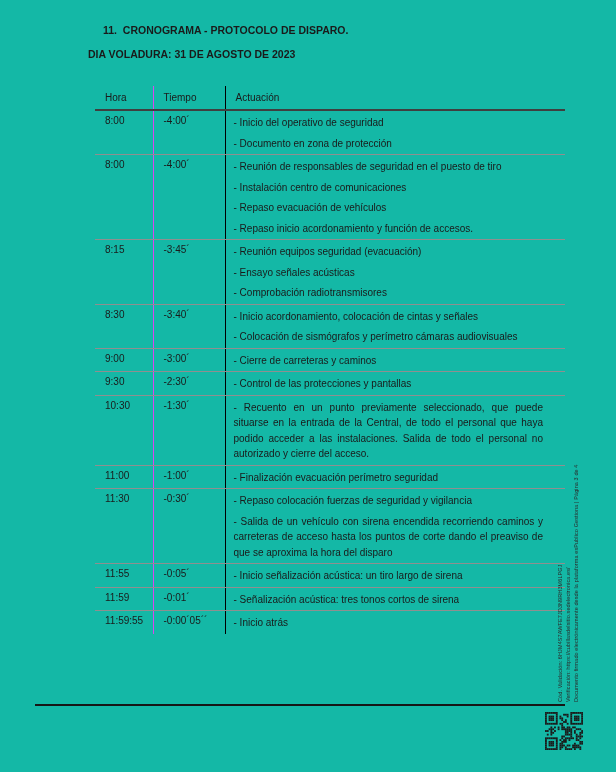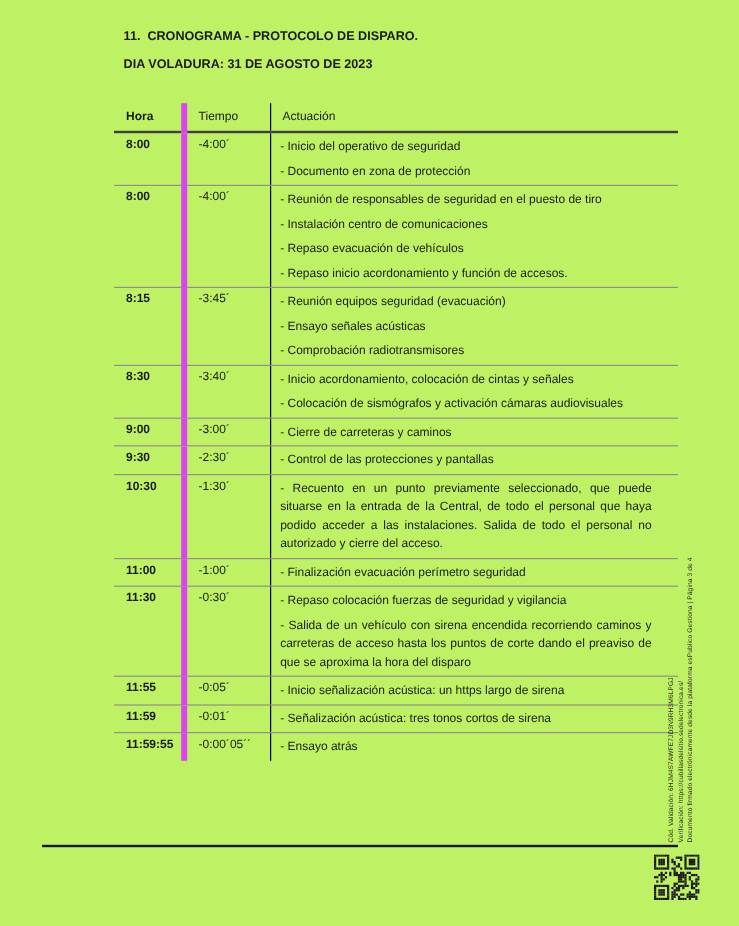--- a/index.html
+++ b/index.html
@@ -1,30 +1,30 @@
 <!DOCTYPE html>
 <html><head>
 <meta charset="utf-8">
 <style>
   html,body{margin:0;padding:0;background:#ffffff;}
   .page{
     position:relative;
     width:616px;height:772px;
-    background:#bef264;
+    background:#14b8a6;
     font-family:"Liberation Sans", sans-serif;
     color:#1a1a1a;
     overflow:hidden;
   }
   .title{
     position:absolute;left:103px;top:24px;
     font-size:10.5px;font-weight:bold;
     white-space:pre-wrap;margin:0;
   }
   .subtitle{
-    position:absolute;left:103px;top:48px;
+    position:absolute;left:88px;top:48px;
     font-size:10.5px;font-weight:bold;margin:0;
   }
   table.schedule{
     position:absolute;left:95px;top:86px;
     width:470px;
     border-collapse:collapse;
     table-layout:fixed;
     font-size:10px;
   }
   col.c-hora{width:58px;}
@@ -34,21 +34,21 @@
     vertical-align:top;
     text-align:left;
     font-weight:normal;
     padding:4px 6px 2px 10px;
   }
   thead th{
     font-size:10px;
     padding-top:6px;padding-bottom:6px;
     border-bottom:2px solid #3f3f3f;
   }
-  td.hora,th.hora{border-right:5px solid #d946ef;font-weight:bold;}
+  td.hora,th.hora{border-right:1px solid #d946ef;}
   td.tiempo,th.tiempo{border-right:1px solid #000000;}
   tbody tr td{border-bottom:1px solid #8f8f8f;}
   tbody tr:last-child td{border-bottom:none;}
   td.act{padding-left:8px;padding-right:6px;}
   .item{
     line-height:15.5px;
     margin:0 16px 5px 0;
   }
   .item.justify{text-align:justify;}
   .item:last-child{margin-bottom:1px;}
@@ -120,21 +120,21 @@
             <div class="item">- Reunión equipos seguridad (evacuación)</div>
             <div class="item">- Ensayo señales acústicas</div>
             <div class="item">- Comprobación radiotransmisores</div>
           </td>
         </tr>
         <tr>
           <td class="hora">8:30</td>
           <td class="tiempo">-3:40´</td>
           <td class="act">
             <div class="item">- Inicio acordonamiento, colocación de cintas y señales</div>
-            <div class="item">- Colocación de sismógrafos y activación cámaras audiovisuales</div>
+            <div class="item">- Colocación de sismógrafos y perímetro cámaras audiovisuales</div>
           </td>
         </tr>
         <tr>
           <td class="hora">9:00</td>
           <td class="tiempo">-3:00´</td>
           <td class="act">
             <div class="item">- Cierre de carreteras y caminos</div>
           </td>
         </tr>
         <tr>
@@ -163,35 +163,35 @@
           <td class="tiempo">-0:30´</td>
           <td class="act">
             <div class="item">- Repaso colocación fuerzas de seguridad y vigilancia</div>
             <div class="item justify">- Salida de un vehículo con sirena encendida recorriendo caminos y carreteras de acceso hasta los puntos de corte dando el preaviso de que se aproxima la hora del disparo</div>
           </td>
         </tr>
         <tr>
           <td class="hora">11:55</td>
           <td class="tiempo">-0:05´</td>
           <td class="act">
-            <div class="item">- Inicio señalización acústica: un https largo de sirena</div>
+            <div class="item">- Inicio señalización acústica: un tiro largo de sirena</div>
           </td>
         </tr>
         <tr>
           <td class="hora">11:59</td>
           <td class="tiempo">-0:01´</td>
           <td class="act">
             <div class="item">- Señalización acústica: tres tonos cortos de sirena</div>
           </td>
         </tr>
         <tr>
           <td class="hora">11:59:55</td>
           <td class="tiempo">-0:00´05´´</td>
           <td class="act">
-            <div class="item">- Ensayo atrás</div>
+            <div class="item">- Inicio atrás</div>
           </td>
         </tr>
       </tbody>
   </table>
 
   <div class="footer-rule"></div>
 
   <div class="sidebar">
     <div>Cód. Validación: 6HJM4S7AWFE7JD3N9RH3M6LPGJ</div>
     <div>Verificación: https://cubillasdelsitio.sedelectronica.es/</div>

